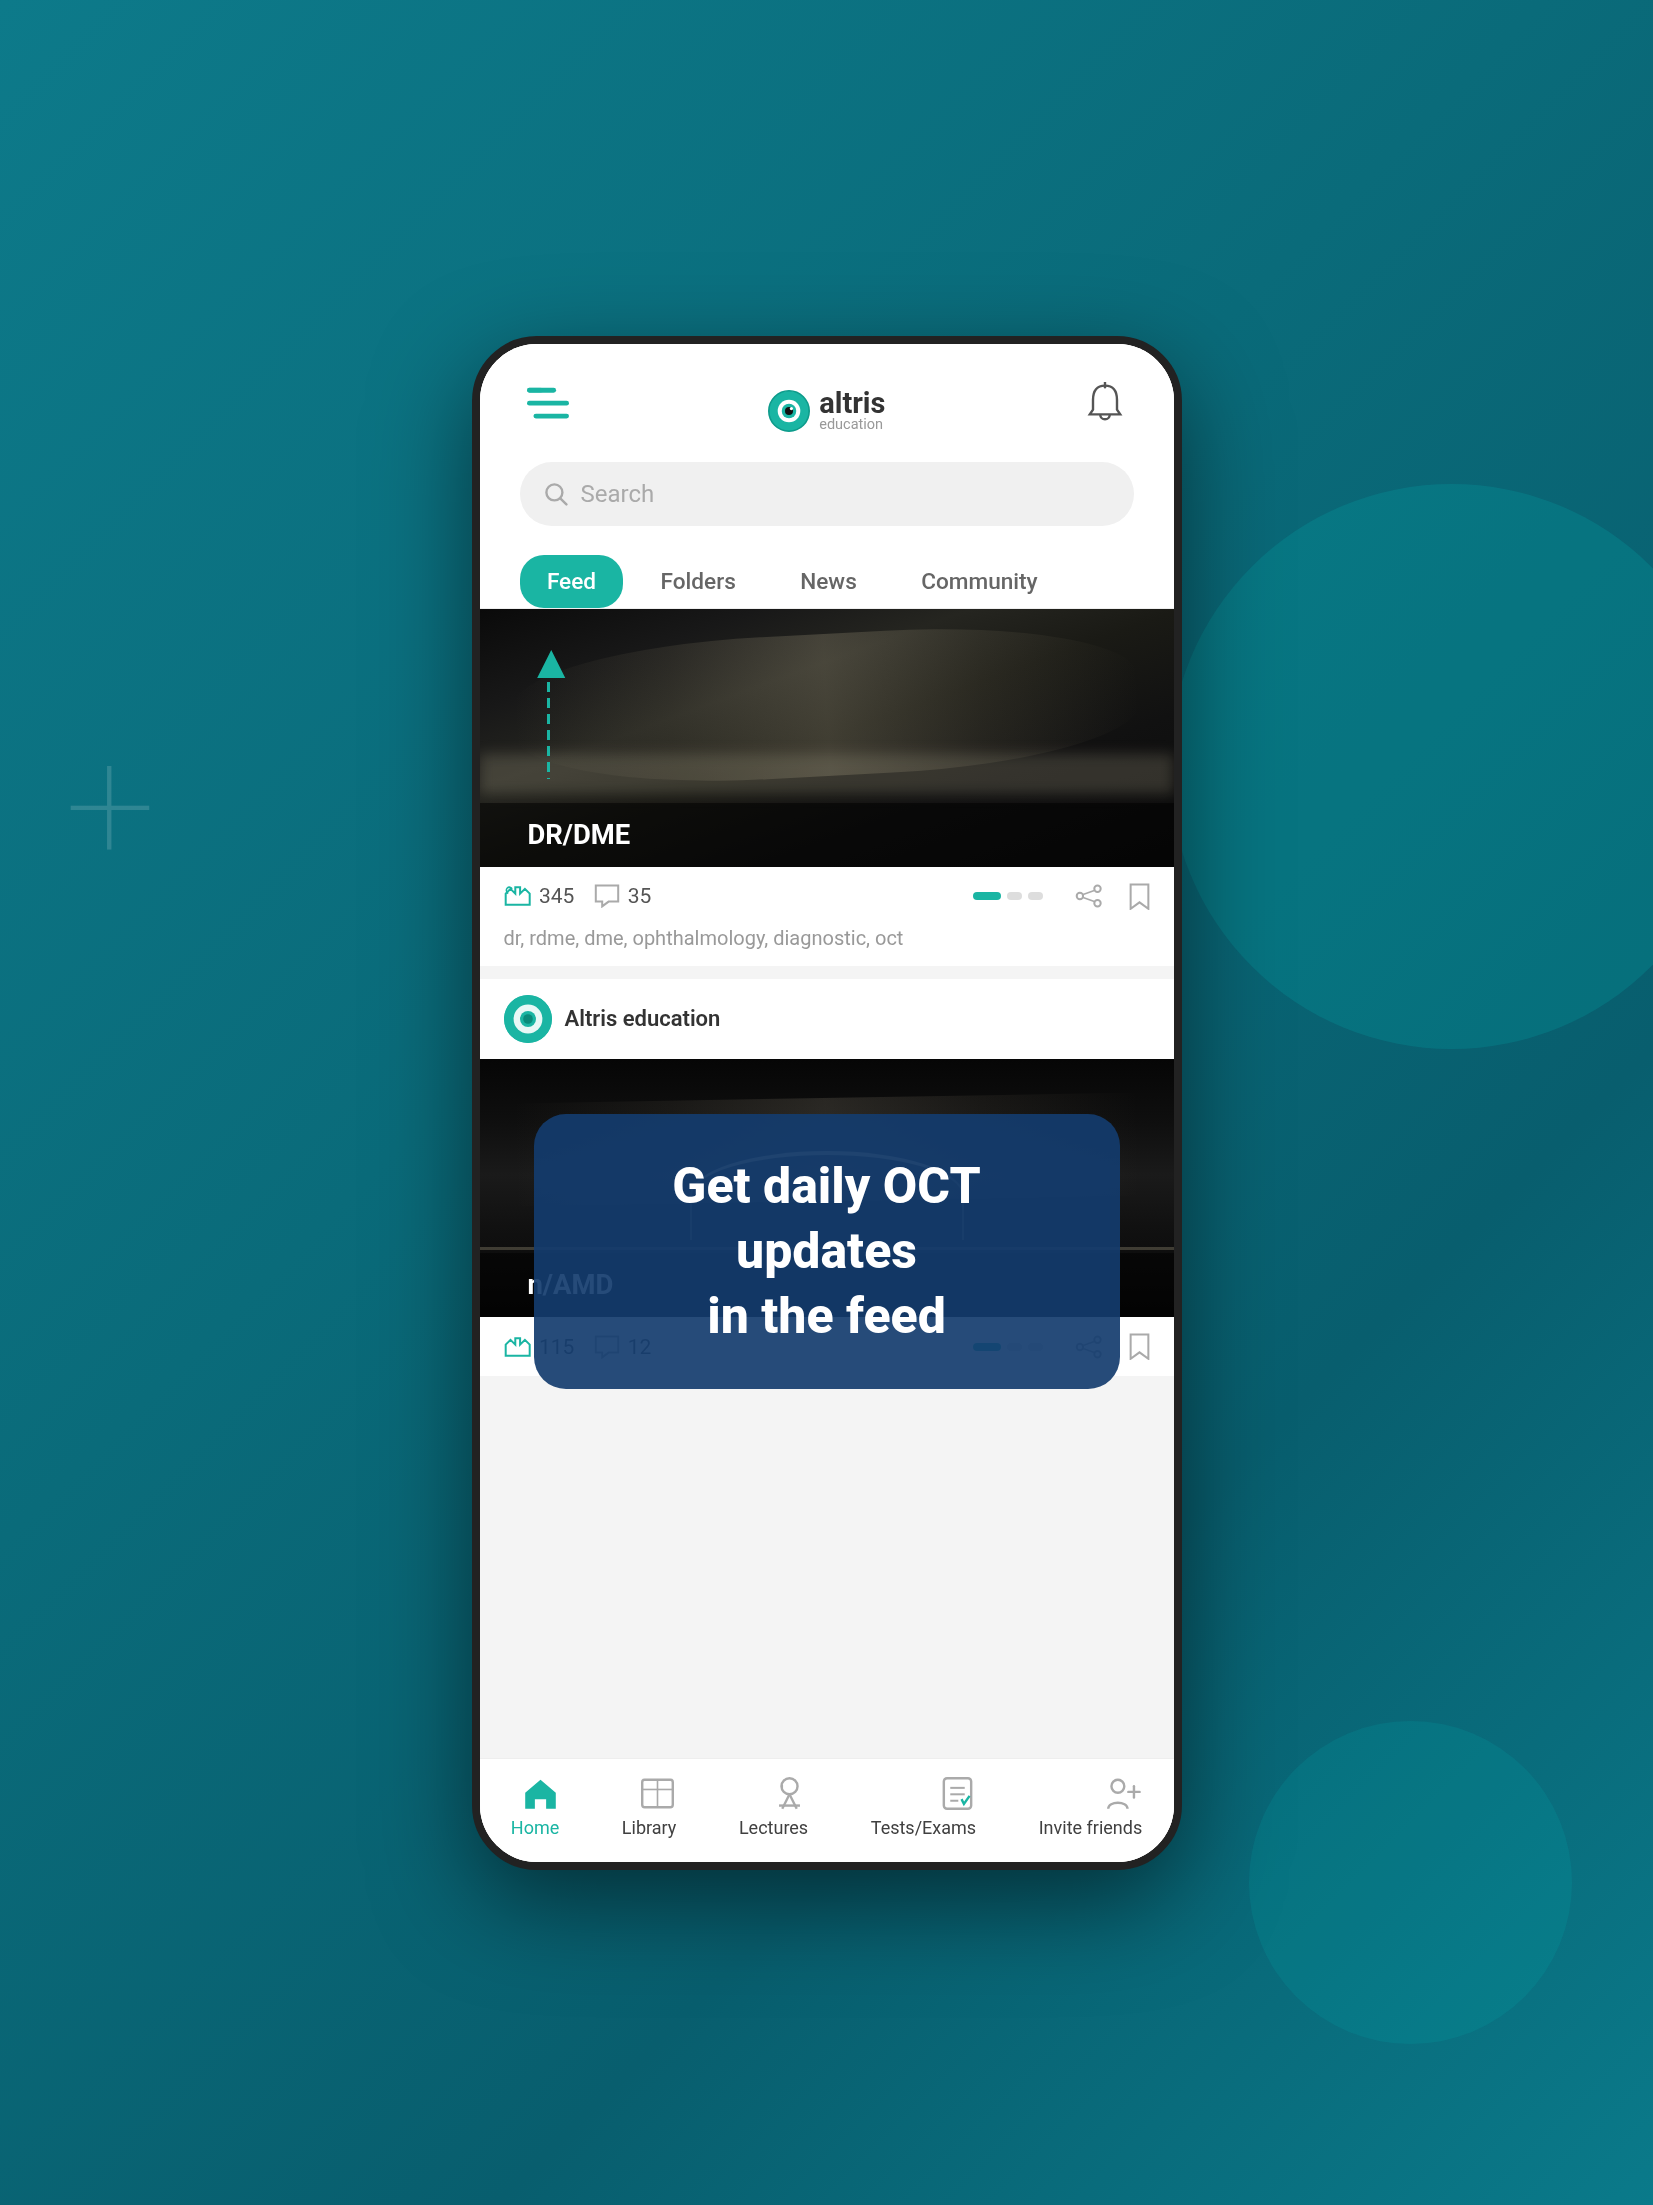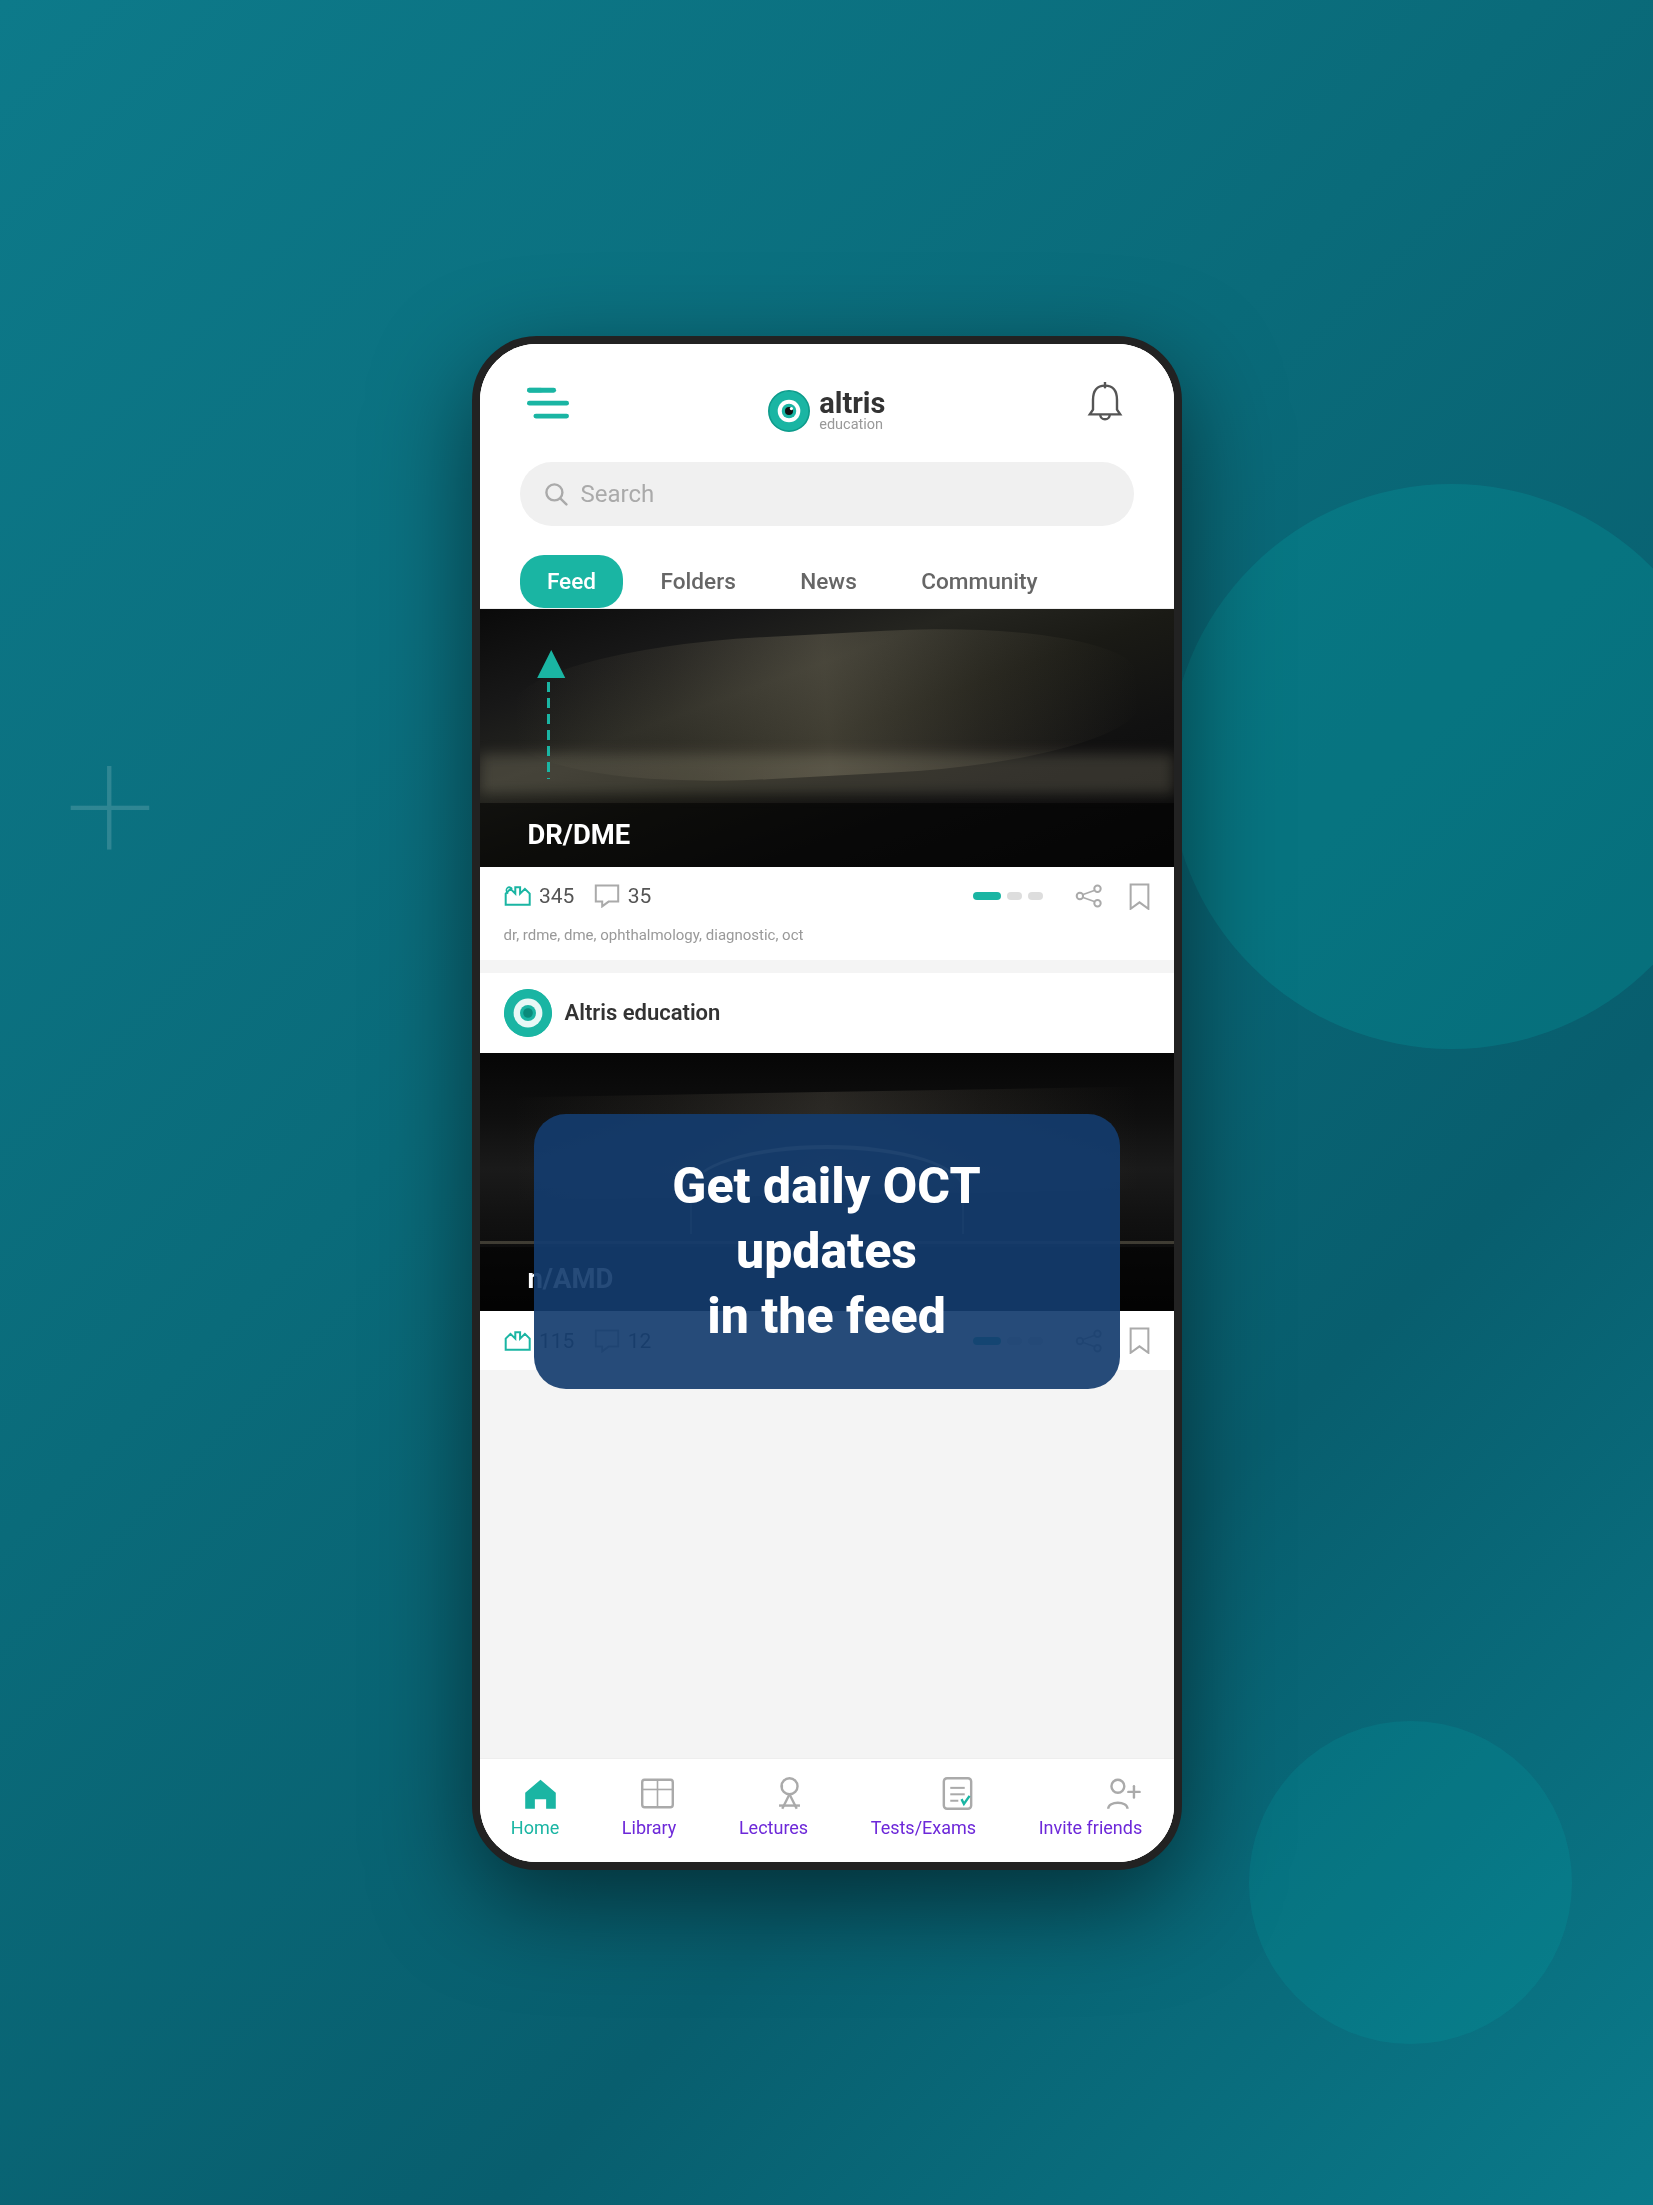--- a/index.html
+++ b/index.html
@@ -250,21 +250,21 @@
       background: #ddd;
     }
     .action-share {
       margin-left: 13px;
     }
     .action-bookmark {
       margin-left: 6.5px;
     }
     .card-tags {
       padding: 0 24px 16px;
-      font-size: 15px;
+      font-size: 20px;
       color: #999;
       white-space: nowrap;
       overflow: hidden;
       text-overflow: ellipsis;
     }
 
     
     .overlay-banner {
       position: absolute;
       left: 50%;
@@ -307,21 +307,21 @@
       flex-direction: column;
       align-items: flex-end;
       gap: 4.8px;
       cursor: pointer;
     }
     .nav-icon {
       font-size: 34px;
     }
     .nav-label {
       font-size: 18px;
-      color: #6d28d9;
+      color: #404040;
     }
     .nav-label-active {
       color: #1ab5a3;
     }
     .nav-icon-active {
       color: #1ab5a3;
     }
 
     
     svg { display: block; }

